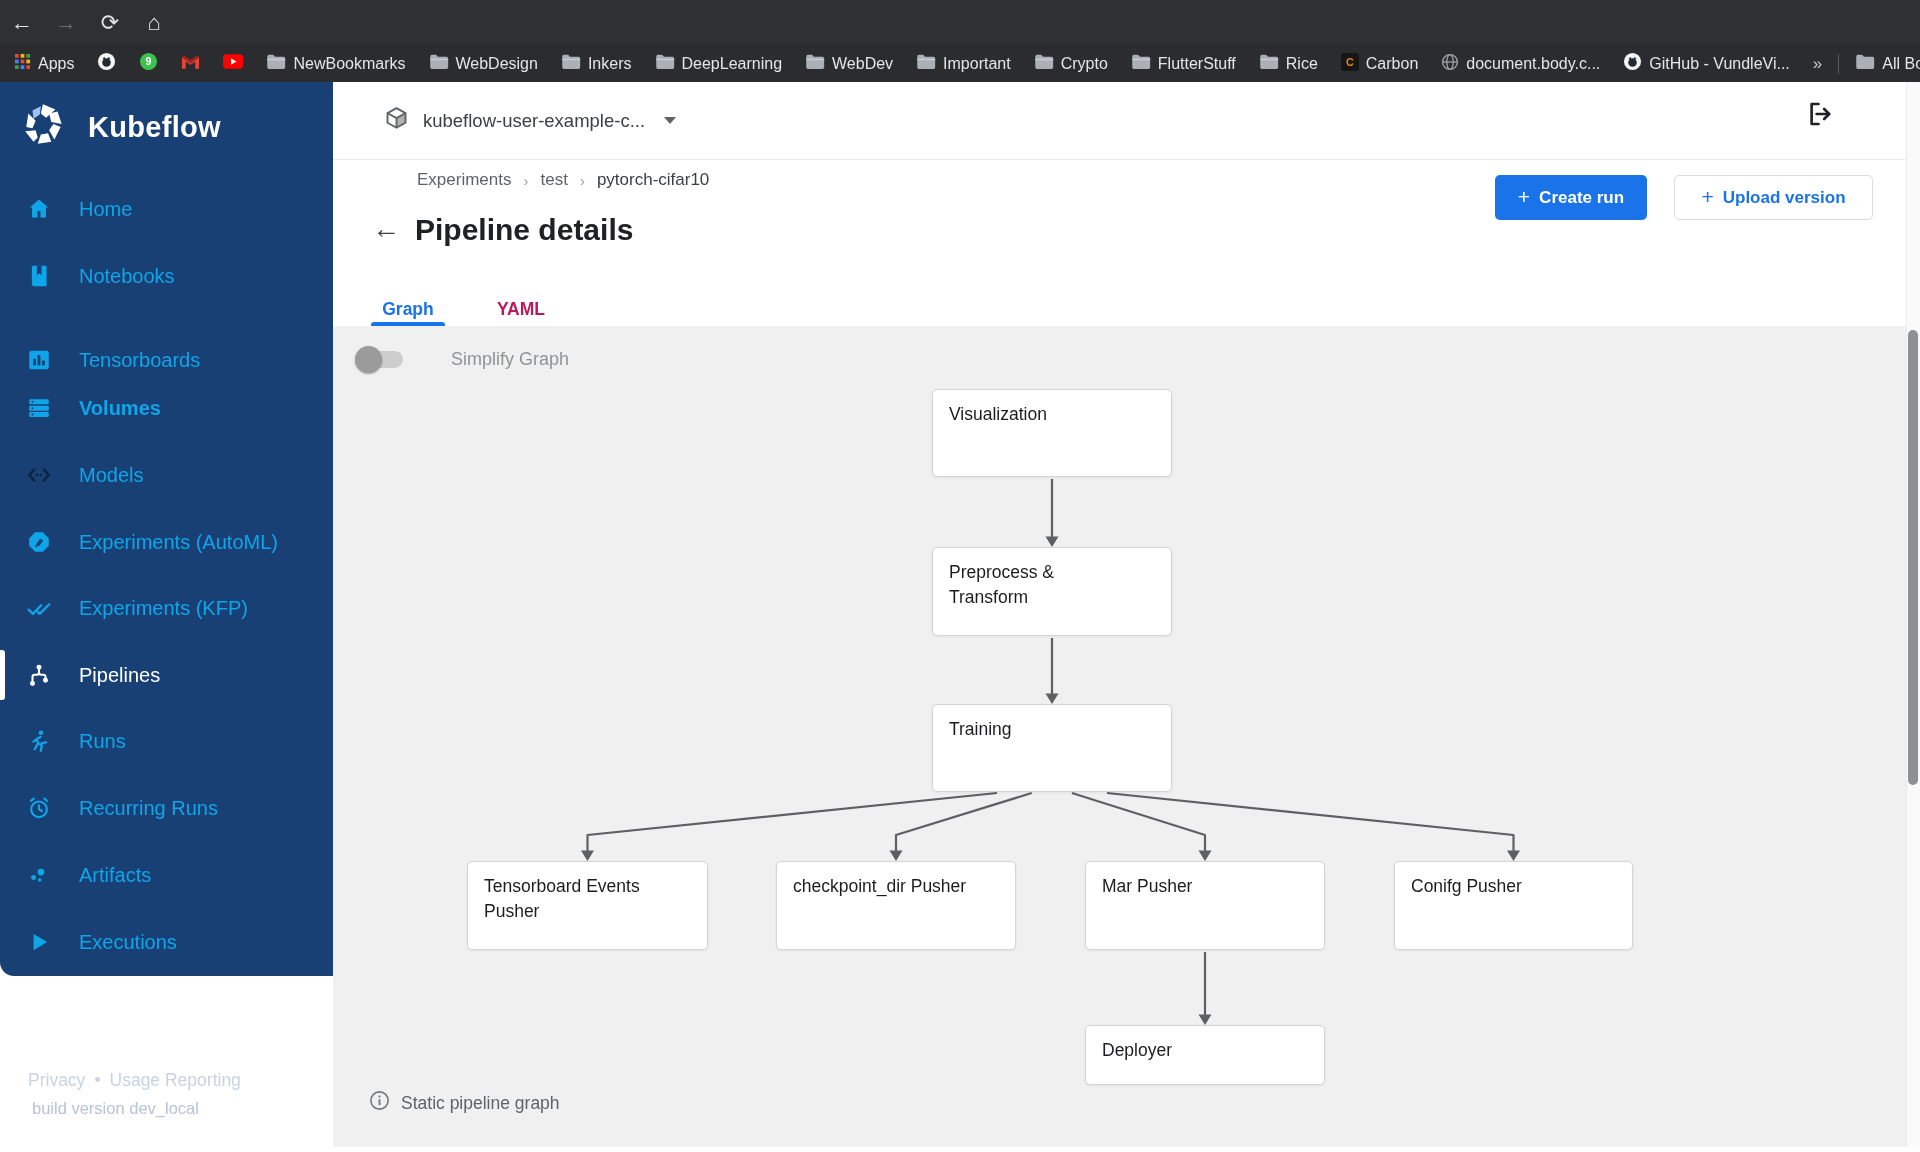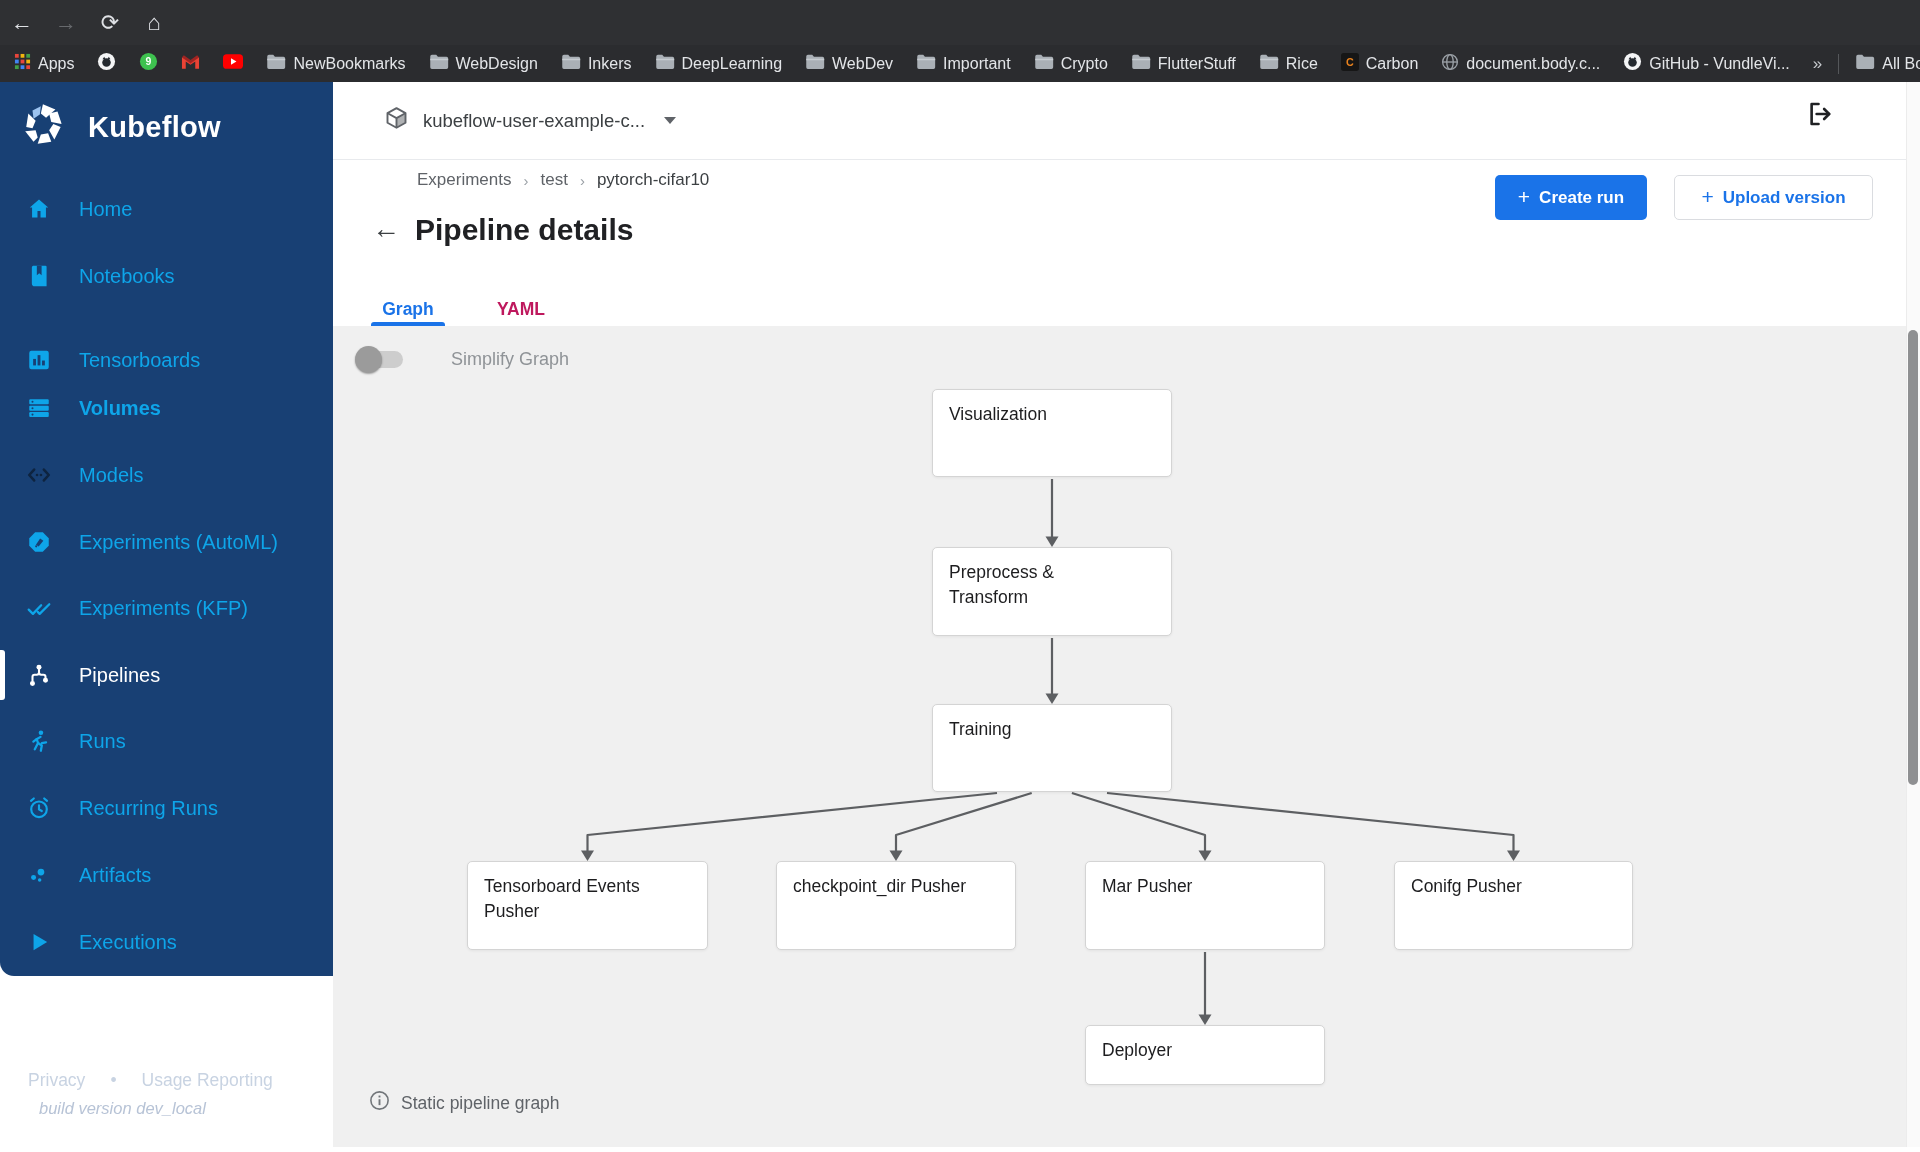--- a/index.html
+++ b/index.html
@@ -42,22 +42,22 @@
   .menu-item { position:absolute; left:0; width:333px; height:62px; display:flex; align-items:center;
     color:#0ea5e9; cursor:pointer; }
   .menu-item .mi-icon { position:absolute; left:26px; width:26px; height:26px; }
   .menu-item .mi-label { position:absolute; left:79px; font-size:20px; white-space:nowrap; }
   .menu-item.active { color:#ffffff; }
   .active-bar { position:absolute; left:0; top:6px; width:5px; height:50px; background:#fff;
     border-radius:0 3px 3px 0; }
   #sb-divider { position:absolute; left:16px; top:920px; width:285px; height:1px;
     background:rgba(255,255,255,.28); }
   #sb-footer { position:absolute; left:28px; top:988px; color:#c8d3e2; font-size:17.5px;
-    display:flex; gap:25px; align-items:center; }
-  #sb-build { position:absolute; left:39px; top:1017px; color:#b7c3d6; font-size:16.5px; font-style:italic; }
+    display:flex; gap:9px; align-items:center; }
+  #sb-build { position:absolute; left:32px; top:1017px; color:#b7c3d6; font-size:16.5px; }
 
   
   #main { position:absolute; left:333px; top:0; width:1587px; height:1070px; background:#fff; }
   #ns-select { position:absolute; left:50px; top:23px; display:flex; align-items:center; gap:13px;
     cursor:pointer; }
   #ns-label { color:#3c4043; font-size:18.5px; }
   #ns-caret { width:0; height:0; border-left:6px solid transparent; border-right:6px solid transparent;
     border-top:7px solid #5f6368; margin-left:6px; }
   #logout-btn { position:absolute; right:84px; top:17px; width:30px; height:30px; cursor:pointer; }
   #topbar-divider { position:absolute; left:0; top:77px; width:1587px; height:1px; background:#e8eaed; }

